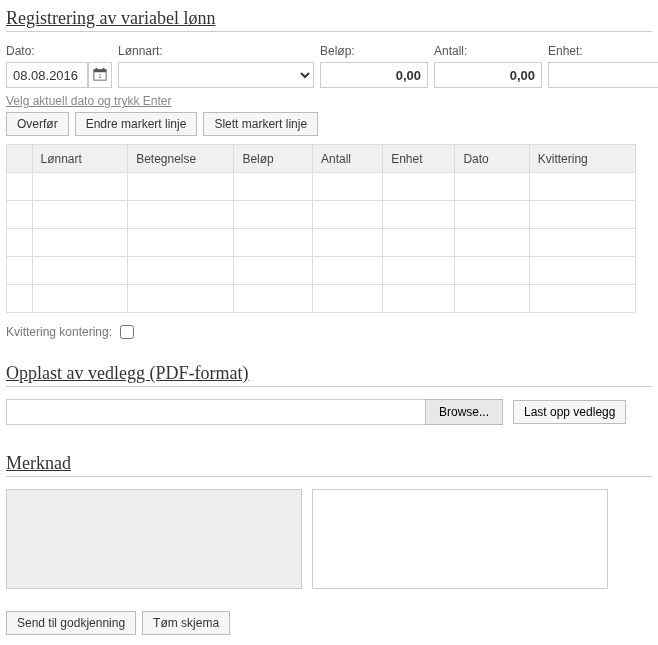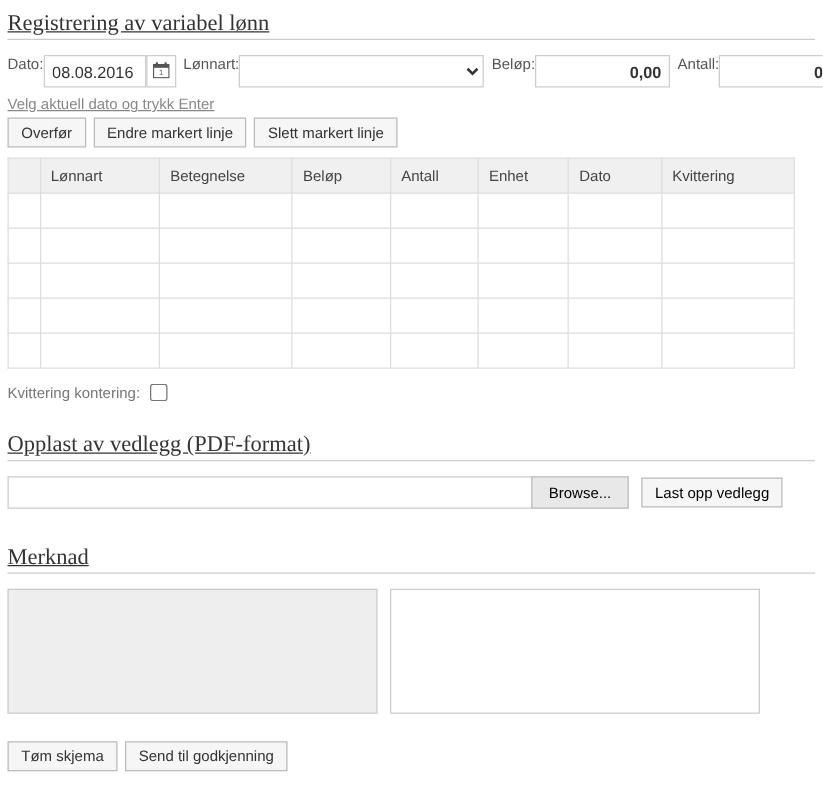--- a/index.html
+++ b/index.html
@@ -20,21 +20,21 @@
       border-bottom: 1px solid #ccc;
       padding-bottom: 2px;
       text-decoration: underline;
     }
     .form-row {
       display: flex;
       gap: 6px;
       margin-bottom: 2px;
       align-items: flex-end;
     }
-    .field { display: flex; flex-direction: row; }
+    .field { display: flex; flex-direction: column; }
     .field label {
       font-size: 12px;
       color: #555;
       margin-bottom: 4px;
     }
     .date-wrap { display: flex; }
     input[type="text"], select {
       height: 26px;
       border: 1px solid #ccc;
       background: #fff;
@@ -286,15 +286,15 @@
   <button class="upload-btn">Last opp vedlegg</button>
 </div>
 
 <h2 class="section-title">Merknad</h2>
 <div class="merknad-row">
   <textarea class="merknad-left" readonly="" style=""></textarea>
   <textarea class="merknad-right" style=""></textarea>
 </div>
 
 <div class="btn-row">
+  <button class="btn">Send til godkjenning</button>
   <button class="btn">Tøm skjema</button>
-  <button class="btn">Send til godkjenning</button>
 </div>
 
 </body></html>

